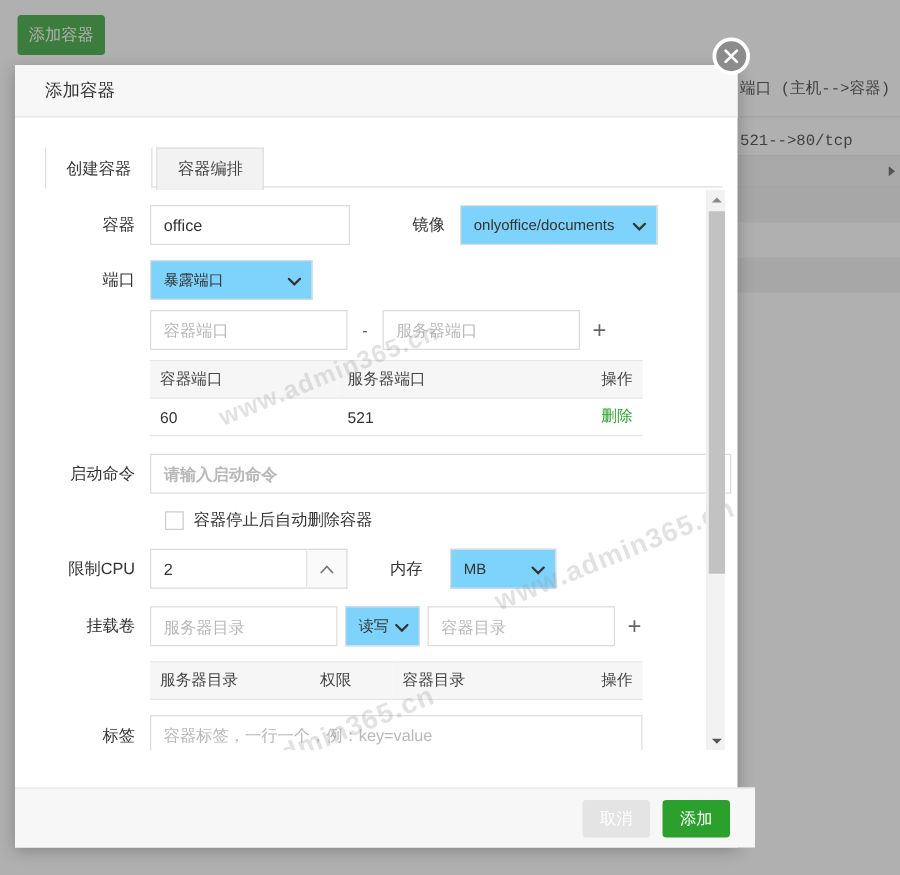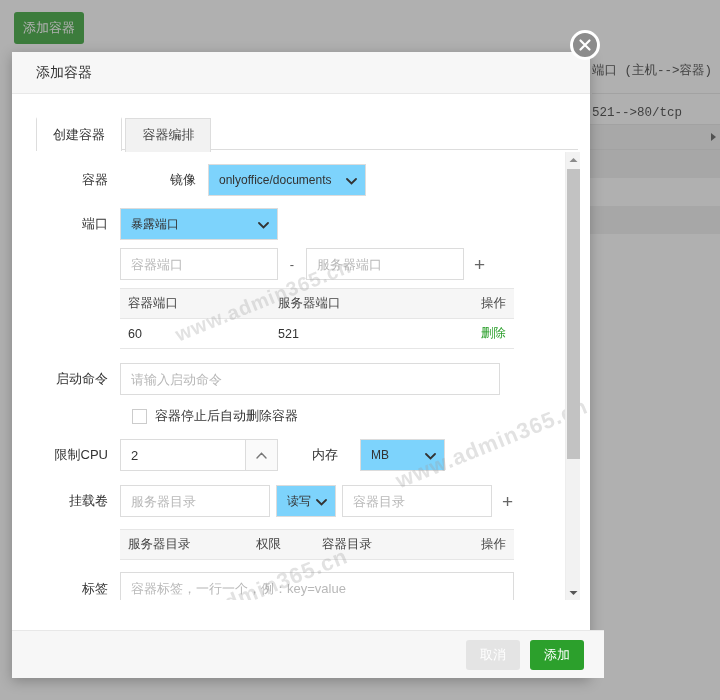--- a/index.html
+++ b/index.html
@@ -396,32 +396,33 @@
       <div class="tab active">创建容器</div>
       <div class="tab inactive">容器编排</div>
     </div>
 
     <div class="dlg-body">
 
       <div class="form">
 
         <div class="row">
           <div class="label">容器</div>
+          <input class="inp" style="width: 160px;" value="office">
           <div class="label" style="width:88px;">镜像</div>
           <div class="sel" style="width:158px;">
             <span>onlyoffice/documents</span>
             <svg class="chev" width="11" height="7" viewBox="0 0 11 7">
               <path d="M1 1 L5.5 5.5 L10 1" stroke="#333" stroke-width="1.8" fill="none" stroke-linecap="round"></path>
             </svg>
           </div>
         </div>
 
         <div class="row" style="margin-bottom:8px;">
           <div class="label">端口</div>
-          <div class="sel" style="width:158px;">
+          <div class="sel" style="width:130px;">
             <span>暴露端口</span>
             <svg class="chev" width="11" height="7" viewBox="0 0 11 7">
               <path d="M1 1 L5.5 5.5 L10 1" stroke="#333" stroke-width="1.8" fill="none" stroke-linecap="round"></path>
             </svg>
           </div>
         </div>
 
         <div class="row" style="margin-bottom:8px;">
           <div class="label"></div>
           <input class="inp" style="width: 158px;" placeholder="容器端口">
@@ -445,21 +446,21 @@
                 <td>60</td>
                 <td>521</td>
                 <td class="c3"><span class="del-link">删除</span></td>
               </tr>
             </tbody>
           </table>
         </div>
 
         <div class="row" style="margin-bottom:12px;">
           <div class="label">启动命令</div>
-          <input class="inp" style="width: 380px;" placeholder="请输入启动命令">
+          <input class="inp" style="width: 465px; font-weight: bold;" placeholder="请输入启动命令">
         </div>
 
         <div class="checkbox-row">
           <div class="cbox"></div>
           <span class="cbox-label">容器停止后自动删除容器</span>
         </div>
 
         <div class="row" style="margin-bottom:14px;">
           <div class="label">限制CPU</div>
           <input class="inp" style="width: 126px;" value="2">

